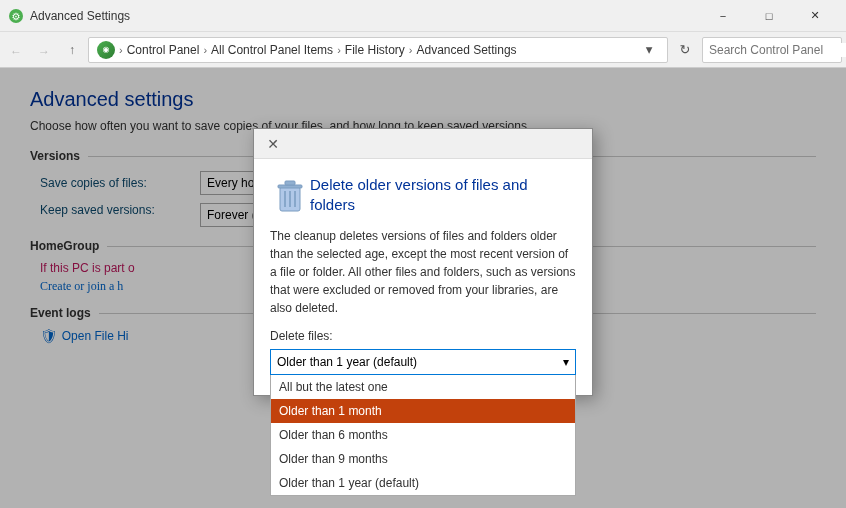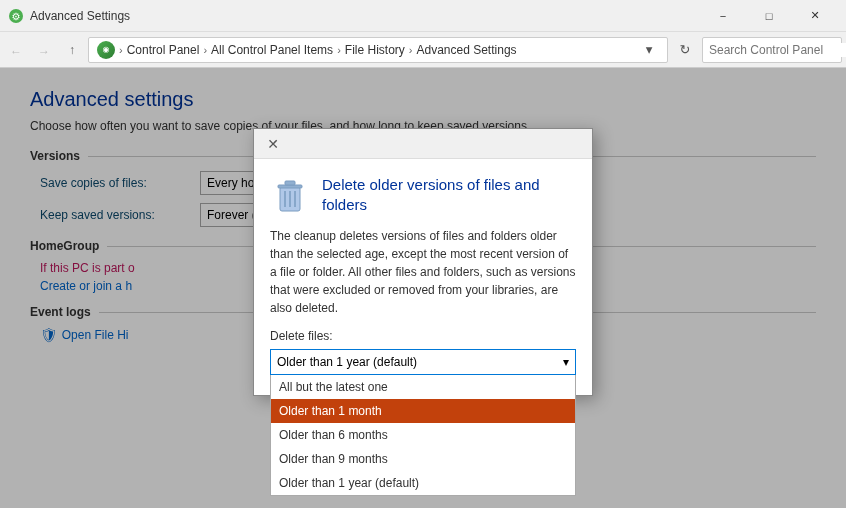--- a/index.html
+++ b/index.html
@@ -281,21 +281,20 @@
       color: #555;
     }
 
     .dialog-body {
       padding: 16px;
     }
 
     .dialog-header-row {
       display: flex;
       align-items: flex-start;
-      gap: 12px;
       margin-bottom: 12px;
     }
 
     .recycle-icon {
       width: 40px;
       height: 40px;
       flex-shrink: 0;
     }
 
     .dialog-heading {
@@ -356,21 +355,21 @@
       color: #333;
       cursor: pointer;
     }
     .dropdown-item.selected {
       background: #c2410c;
       color: white;
     }
 
     .keep-version-row {
       display: flex;
-      align-items: center;
+      align-items: flex-start;
       margin-bottom: 12px;
     }
   </style>
 </head>
 <body>
 
 <div class="title-bar">
   <div class="title-bar-icon">
     <svg width="16" height="16" viewBox="0 0 16 16">
       <circle cx="8" cy="8" r="7" fill="#4CAF50"></circle>
@@ -434,21 +433,21 @@
       <span class="form-select-arrow">▾</span>
     </div>
     <span class="clean-up-link">Clean up versions</span>
   </div>
 
   <div class="homegroup-section">
     <div class="section-header">HomeGroup</div>
     <div style="padding-left:10px; font-size:12px; color:#be185d; margin-bottom:4px;">
       <span>If this PC is part o</span>
     </div>
-    <div style="padding-left:10px;">
+    <div style="padding-left:10px;font-family:Liberation Serif, serif;">
       <span style="color:#0066cc; cursor:pointer;">Create or join a h</span>
     </div>
   </div>
 
   <div class="event-section">
     <div class="section-header">Event logs</div>
     <div style="padding-left:10px; display:flex; align-items:center; gap:4px;">
       <span style="color:#0066cc; font-size:14px;">🛡</span>
       <span style="color:#0066cc; cursor:pointer;">Open File Hi</span>
     </div>

